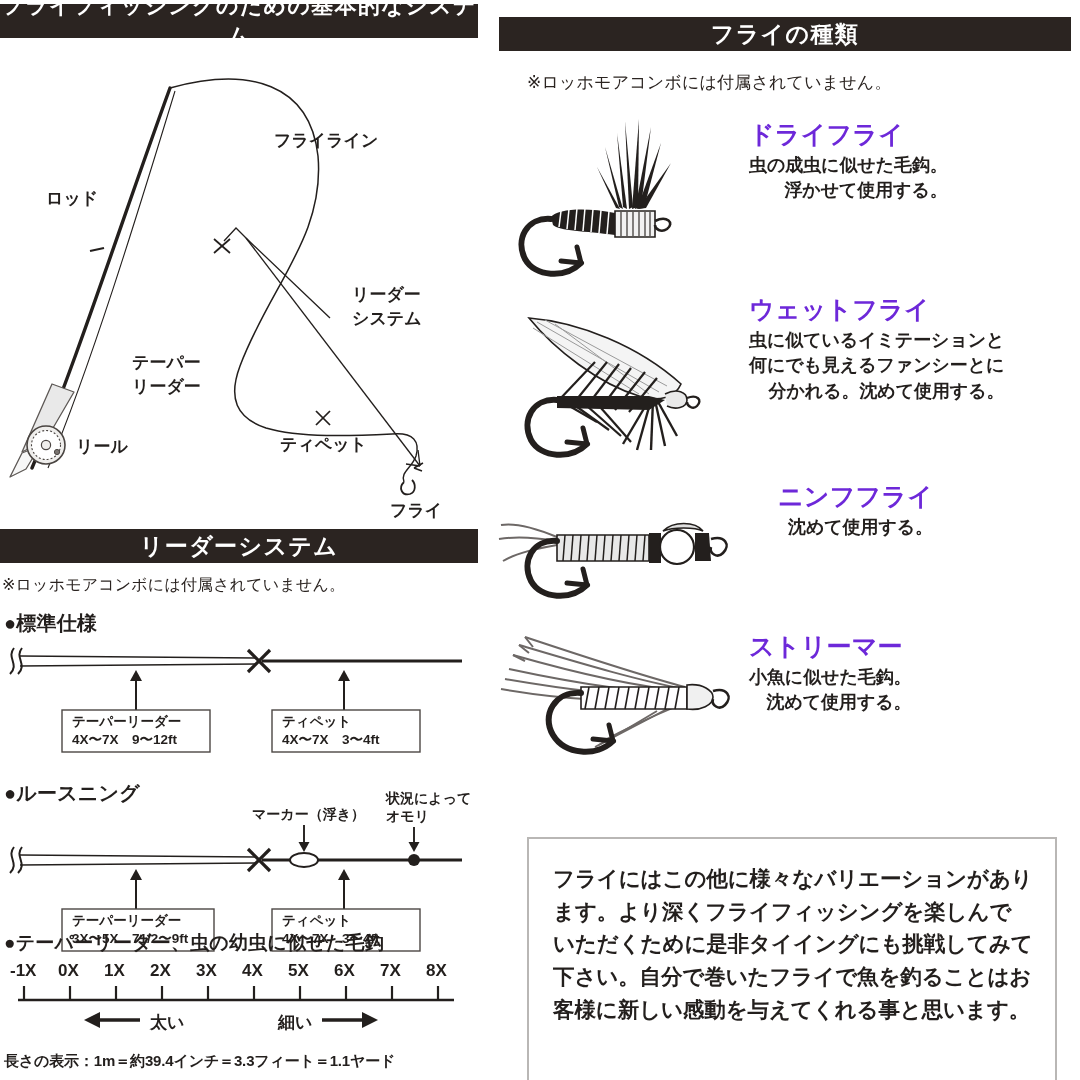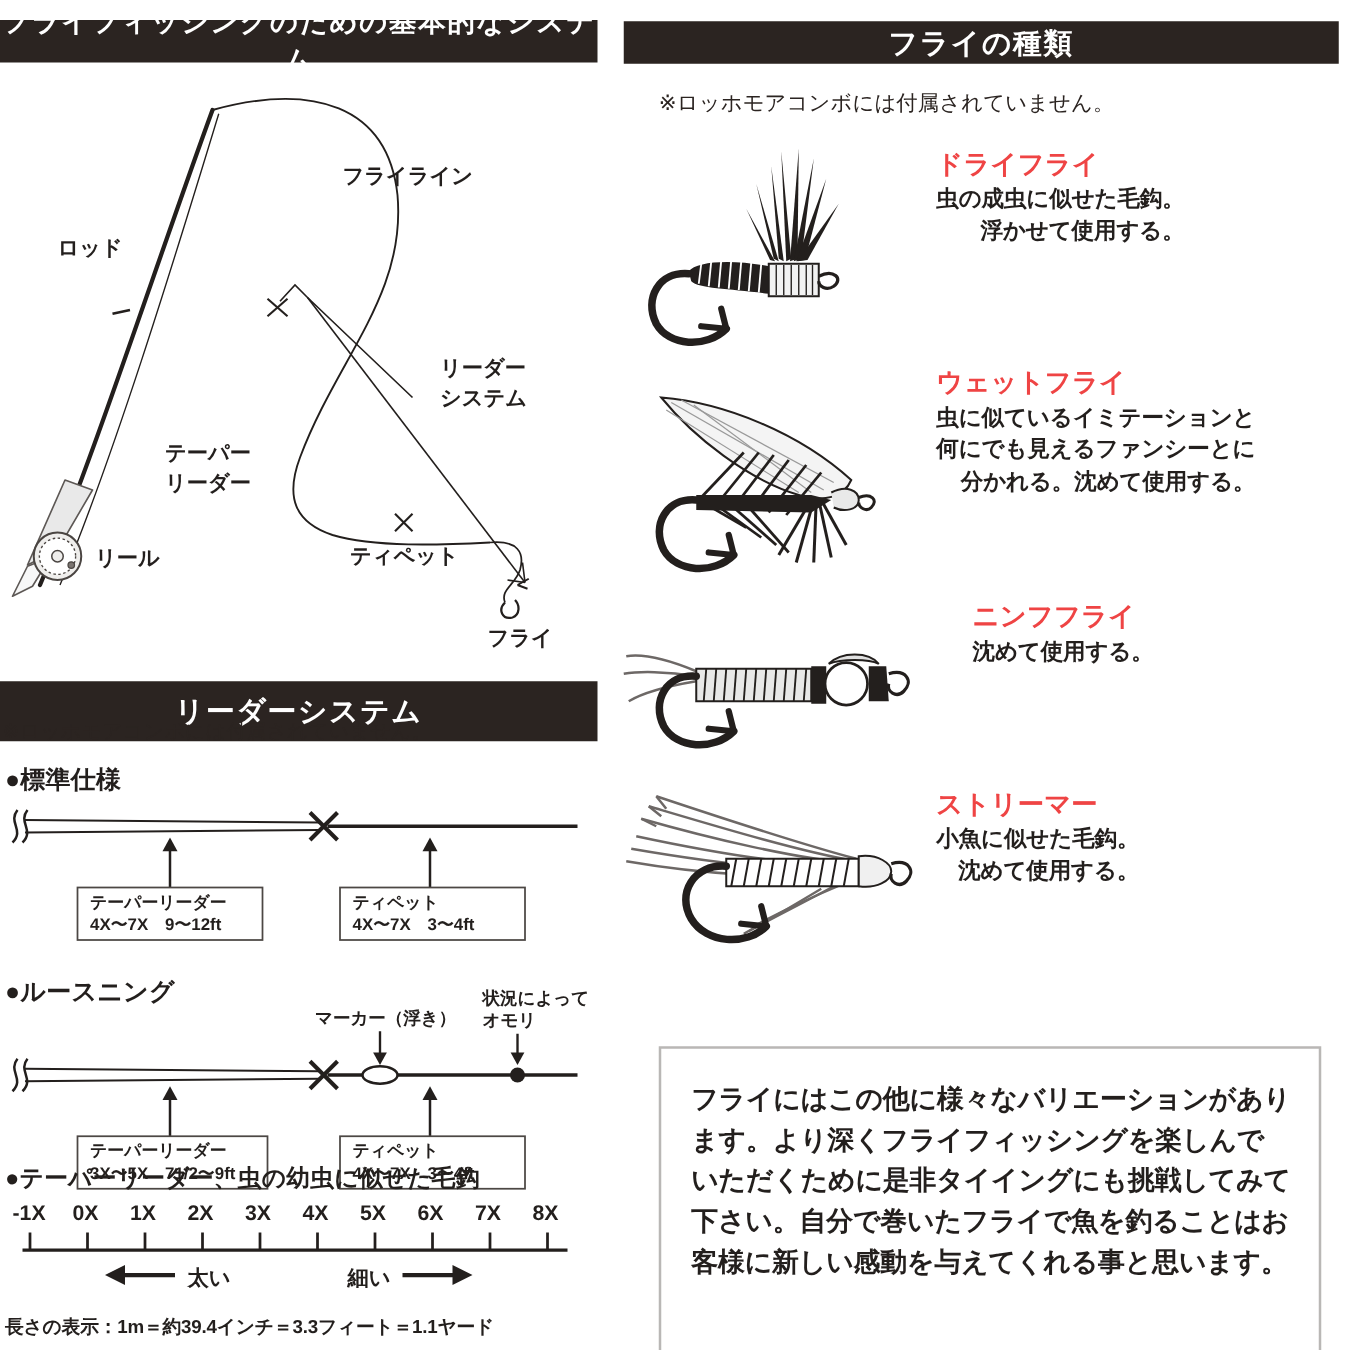--- a/index.html
+++ b/index.html
@@ -19,22 +19,22 @@
 
   
   .bar{
     background:#2b2421;
     color:#ffffff;
     text-align:center;
     font-weight:bold;
     letter-spacing:.06em;
     display:flex;align-items:center;justify-content:center;
   }
-  .bar-left-1{position:absolute;left:0;top:16px;width:478px;height:34px;font-size:22px;}
-  .bar-left-2{position:absolute;left:0;top:545px;width:478px;height:48px;font-size:23px;}
+  .bar-left-1{position:absolute;left:0;top:4px;width:478px;height:34px;font-size:22px;}
+  .bar-left-2{position:absolute;left:0;top:529px;width:478px;height:34px;font-size:23px;}
   .bar-right-1{position:absolute;left:0;top:4px;width:572px;height:34px;font-size:23px;}
 
   .note{
     font-size:16px;color:#2b2421;
     letter-spacing:.01em;
   }
   .note-left{position:absolute;left:2px;top:575px;}
   .note-right{position:absolute;left:28px;top:58px;font-size:17px;}
 
   .bullet-head{
@@ -58,21 +58,21 @@
 
   .len-note{
     position:absolute;left:4px;top:1052px;font-size:15px;font-weight:bold;color:#231f1d;
     letter-spacing:-.01em;
   }
 
   
   .fly-row{position:absolute;left:0;width:572px;display:flex;align-items:flex-start;}
   .fly-art{width:250px;flex:0 0 250px;position:relative;}
   .fly-txt{padding-top:4px;}
-  .fly-name{font-size:21px;font-weight:bold;line-height:1.42;color:#ef4444;letter-spacing:.01em;}
+  .fly-name{font-size:25px;font-weight:bold;line-height:1.42;color:#6d28d9;letter-spacing:.01em;}
   .fly-desc{font-size:18px;font-weight:bold;line-height:1.42;color:#231f1d;letter-spacing:-.005em;text-align:right;}
 
   .row1{top:100px;height:175px;}
   .row2{top:275px;height:180px;}
   .row3{top:462px;height:155px;gap:29px;}
   .row4{top:612px;height:160px;}
 
   
   .closing-box{
     position:absolute;left:28px;top:824px;width:530px;height:300px;

